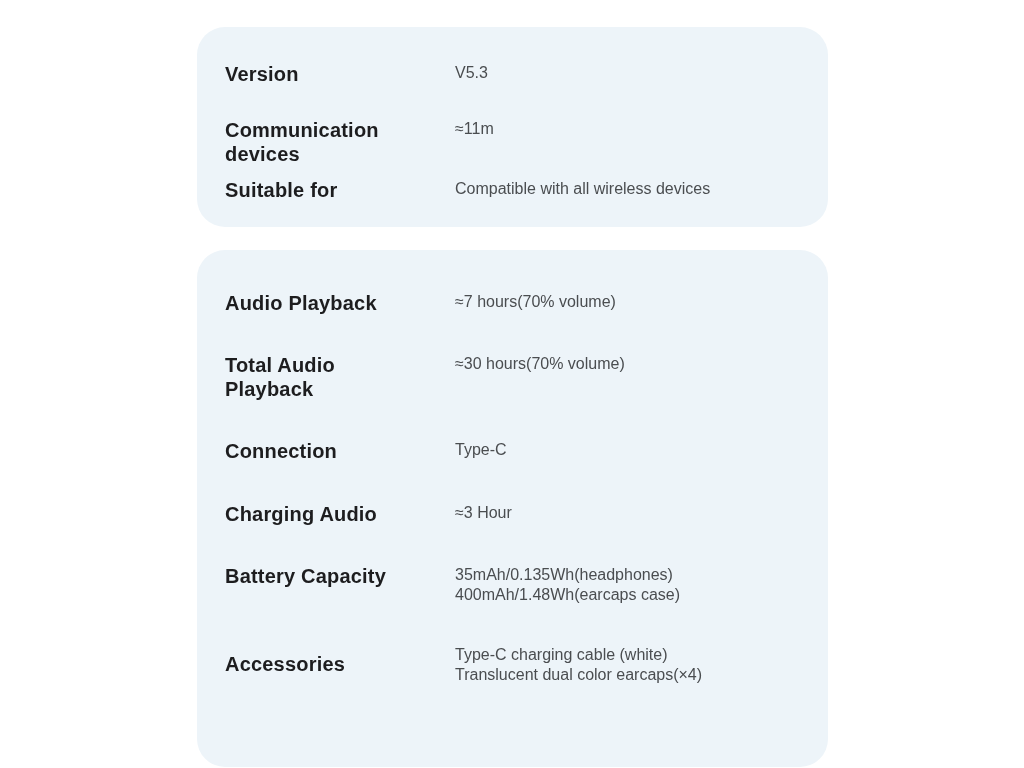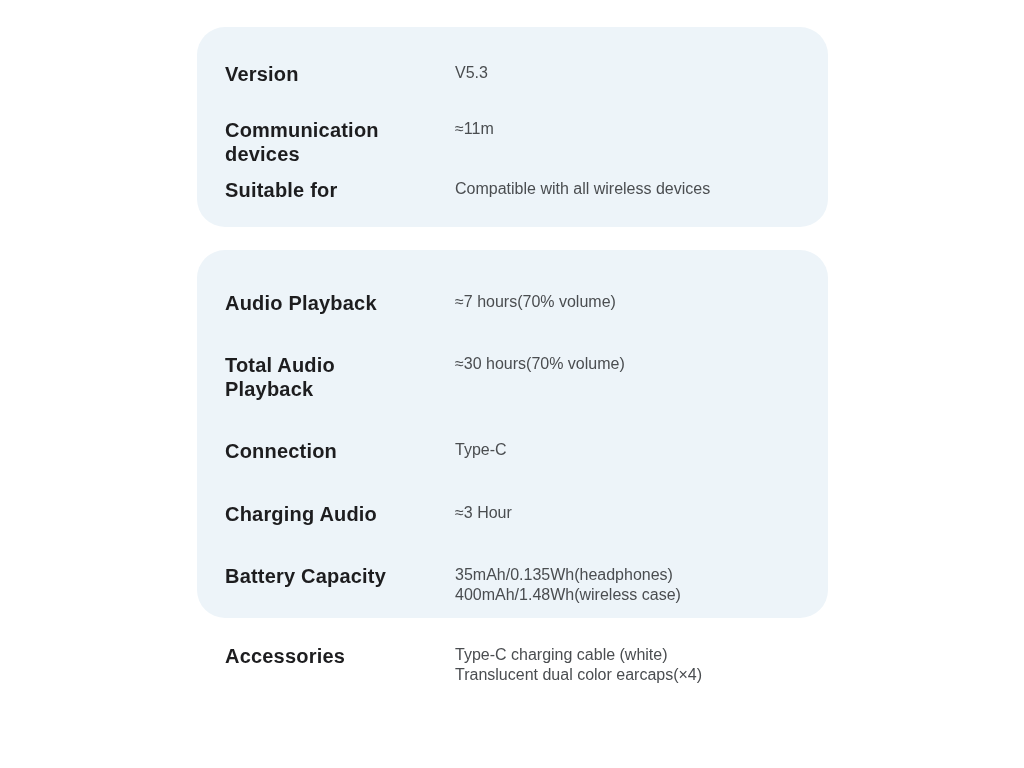--- a/index.html
+++ b/index.html
@@ -23,32 +23,32 @@
     box-sizing: border-box;
     padding: 36px 24px 0 28px;
   }
   #card-connectivity {
     top: 15px;
     height: 200px;
     margin-top: 12px;
   }
   #card-battery {
     top: 250px;
-    height: 368px;
+    height: 517px;
     padding-top: 42px;
   }
   .spec-row {
     display: flex;
     align-items: flex-start;
   }
   #card-connectivity .spec-row { margin-bottom: 33px; }
   #card-connectivity .spec-row:nth-child(2) { margin-bottom: 13px; }
   #card-connectivity .spec-row:last-child { margin-bottom: 0; }
   #card-battery .spec-row { margin-bottom: 39px; }
-  #card-battery .spec-row:last-child { margin-bottom: 0; }
+  #card-battery .spec-row:last-child { margin-bottom: 0; align-items: center; }
   .spec-label {
     flex: none;
     width: 230px;
     font-size: 20px;
     font-weight: bold;
     color: #1d1d1f;
     line-height: 1.17;
     letter-spacing: 0.2px;
     white-space: pre-line;
   }
@@ -94,20 +94,20 @@
     <div class="spec-label">Connection</div>
     <div class="spec-value">Type-C</div>
   </div>
   <div class="spec-row">
     <div class="spec-label">Charging Audio</div>
     <div class="spec-value">≈3 Hour</div>
   </div>
   <div class="spec-row">
     <div class="spec-label">Battery Capacity</div>
     <div class="spec-value">35mAh/0.135Wh(headphones)
-400mAh/1.48Wh(wireless case)</div>
+400mAh/1.48Wh(earcaps case)</div>
   </div>
   <div class="spec-row">
     <div class="spec-label">Accessories</div>
     <div class="spec-value">Type-C charging cable (white)
 Translucent dual color earcaps(×4)</div>
   </div>
 </div>
 
 </body></html>

